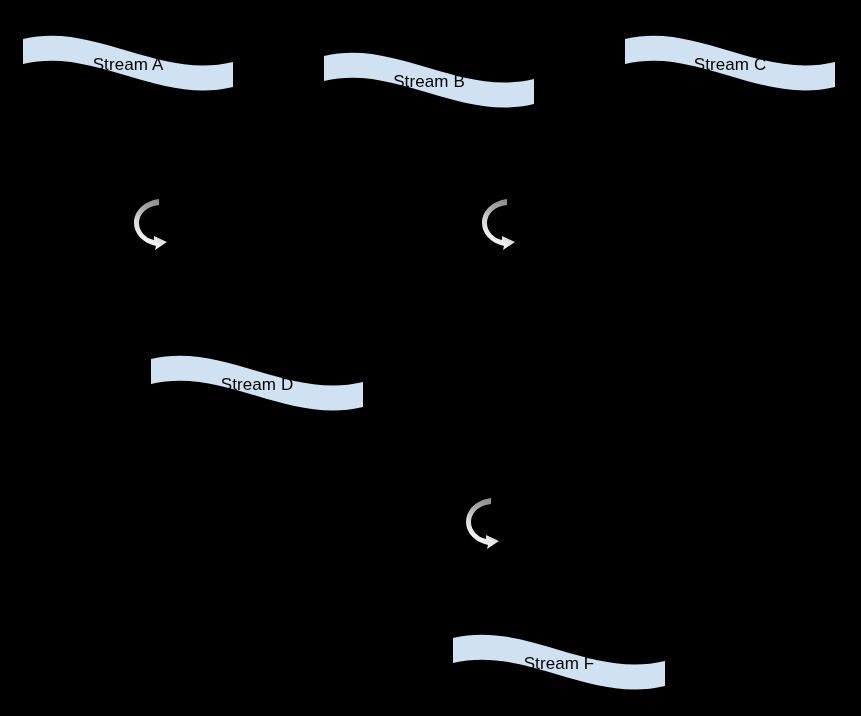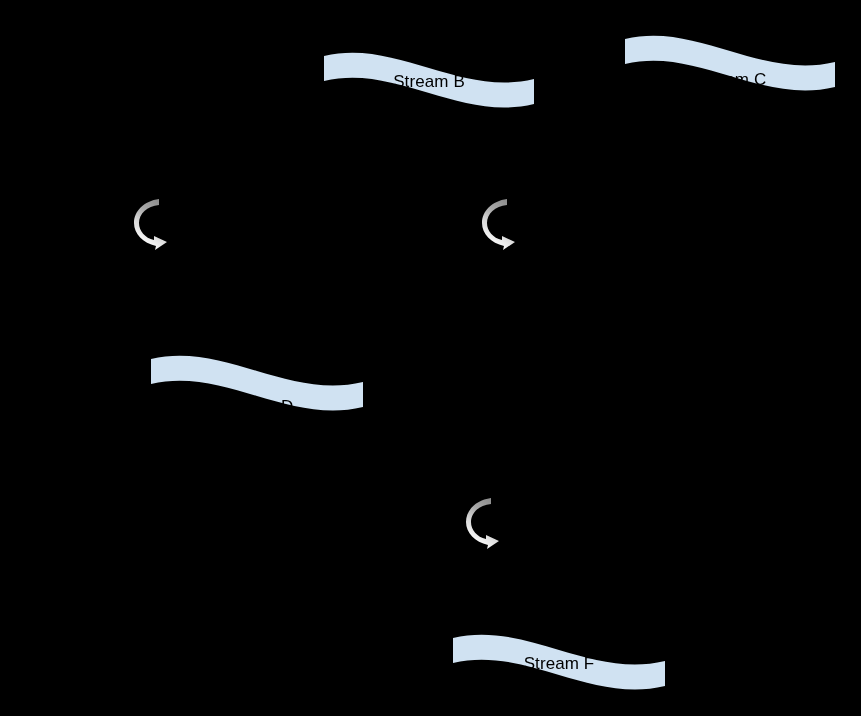--- a/index.html
+++ b/index.html
@@ -59,20 +59,32 @@
       <linearGradient id="arrowGrad" x1="0.62" y1="0" x2="0.18" y2="1">
         <stop offset="0%" stop-color="#8f8f8f"></stop>
         <stop offset="28%" stop-color="#a8a8a8"></stop>
         <stop offset="55%" stop-color="#d8d8d8"></stop>
         <stop offset="78%" stop-color="#f4f4f4"></stop>
         <stop offset="100%" stop-color="#ffffff"></stop>
       </linearGradient>
     </defs>
   </svg>
 
+  <div class="banner" style="left:20px; top:31px; width:216px; height:64px;">
+    <svg viewBox="0 0 216 64" width="216" height="64">
+      <path d="M 3 8
+               C 40 -1, 74 10, 108 20
+               C 142 30, 176 40, 213 31
+               L 213 56
+               C 176 65, 142 55, 108 45
+               C 74 35, 40 24, 3 33
+               Z" fill="#d0e2f2"></path>
+    </svg>
+    <span class="banner-label" style="top:25px;">Stream A</span>
+  </div>
 
   <div class="banner" style="left:321px; top:48px; width:216px; height:64px;">
     <svg viewBox="0 0 216 64" width="216" height="64">
       <path d="M 3 8
                C 40 -1, 74 10, 108 20
                C 142 30, 176 40, 213 31
                L 213 56
                C 176 65, 142 55, 108 45
                C 74 35, 40 24, 3 33
                Z" fill="#d0e2f2"></path>
@@ -83,34 +95,34 @@
   <div class="banner" style="left:622px; top:31px; width:216px; height:64px;">
     <svg viewBox="0 0 216 64" width="216" height="64">
       <path d="M 3 8
                C 40 -1, 74 10, 108 20
                C 142 30, 176 40, 213 31
                L 213 56
                C 176 65, 142 55, 108 45
                C 74 35, 40 24, 3 33
                Z" fill="#d0e2f2"></path>
     </svg>
-    <span class="banner-label" style="top:40px;">Stream C</span>
+    <span class="banner-label" style="top:25px;">Stream C</span>
   </div>
 
   <div class="banner" style="left:148px; top:351px; width:218px; height:64px;">
     <svg viewBox="0 0 218 64" width="218" height="64">
       <path d="M 3 8
                C 40 -1, 75 10, 109 20
                C 143 30, 178 40, 215 31
                L 215 56
                C 178 65, 143 55, 109 45
                C 75 35, 40 24, 3 33
                Z" fill="#d0e2f2"></path>
     </svg>
-    <span class="banner-label" style="top:25px;margin-top:22px;">Stream D</span>
+    <span class="banner-label" style="top:25px;">Stream D</span>
   </div>
 
 
   <div class="banner" style="left:450px; top:630px; width:218px; height:64px;text-decoration:underline;">
     <svg viewBox="0 0 218 64" width="218" height="64">
       <path d="M 3 8
                C 40 -1, 75 10, 109 20
                C 143 30, 178 40, 215 31
                L 215 56
                C 178 65, 143 55, 109 45

